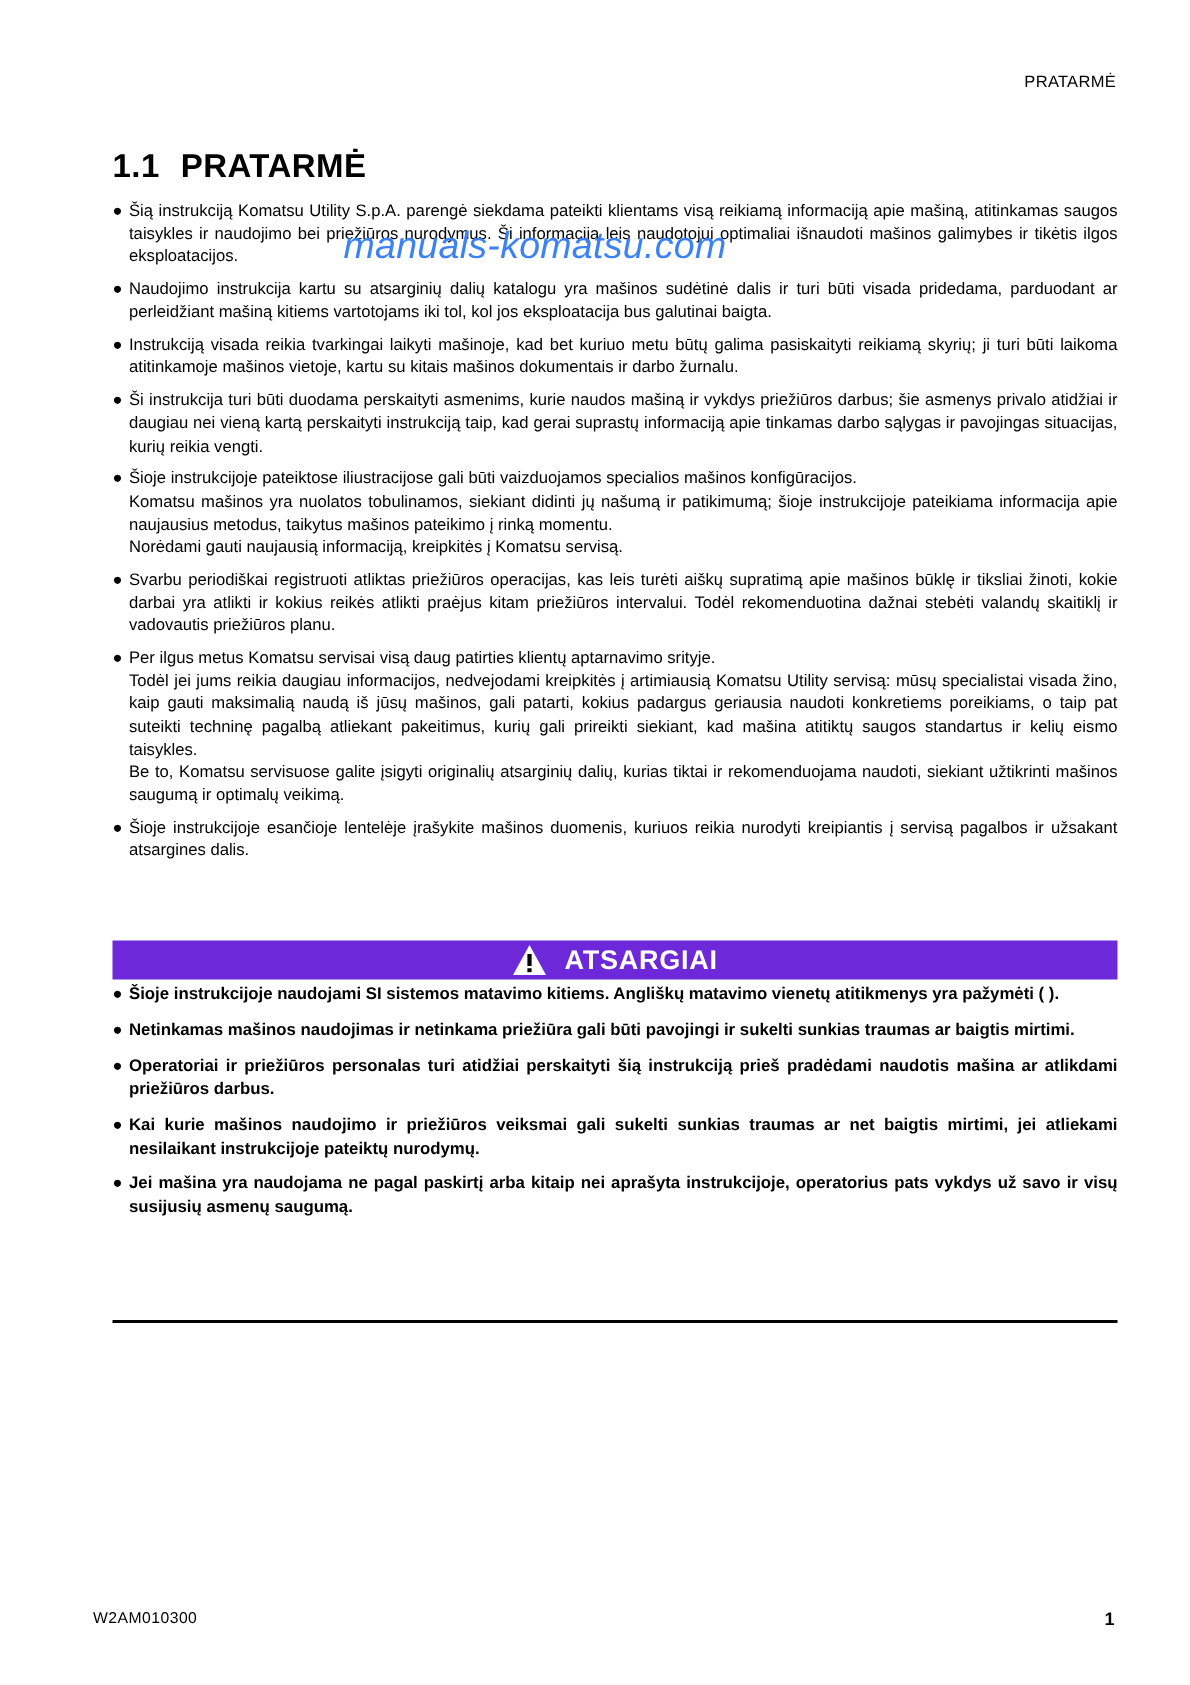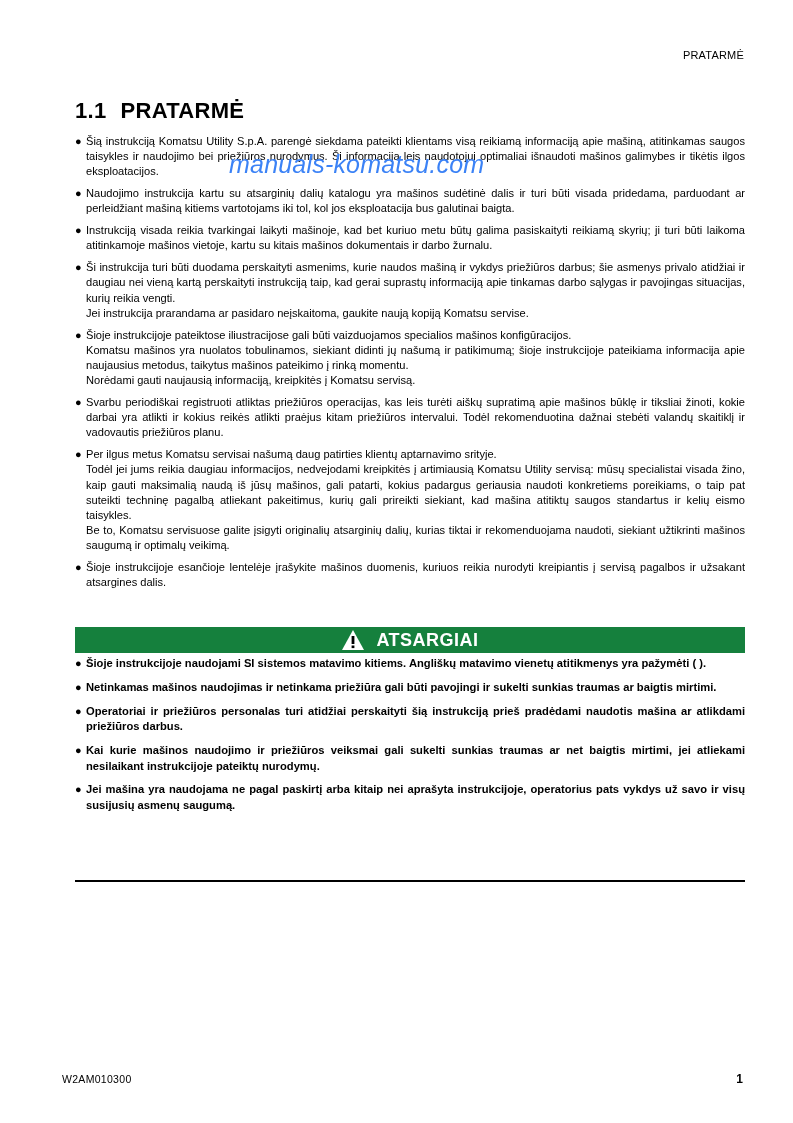--- a/index.html
+++ b/index.html
@@ -29,21 +29,21 @@
   }
   .intro-list li .line { display: block; }
   .watermark {
     position: absolute; left: 229px; top: 150px;
     font-size: 25px; color: #3b82f6; white-space: nowrap; letter-spacing: 0.2px;
     pointer-events: none;
     font-style: italic;
   }
   .warn-banner {
     position: absolute; left: 75px; top: 627px; width: 670px; height: 26px;
-    background: #15803d; color: #fff; display: flex; align-items: center; justify-content: center;
+    background: #6d28d9; color: #fff; display: flex; align-items: center; justify-content: center;
   }
   .warn-banner .warn-icon { width: 24px; height: 22px; margin-right: 11px; }
   .warn-banner .warn-label { font-size: 18px; font-weight: bold; letter-spacing: 0.5px; }
   .warn-list {
     position: absolute; left: 75px; top: 656px; width: 670px;
     list-style: none; margin: 0; padding: 0;
   }
   .warn-list li {
     position: relative; padding-left: 11px; font-size: 11.2px; line-height: 15.6px;
     font-weight: bold; text-align: justify; margin-bottom: 8.2px;
@@ -77,35 +77,34 @@
       <span class="bullet">●</span>
     <span class="line">Naudojimo instrukcija kartu su atsarginių dalių katalogu yra mašinos sudėtinė dalis ir turi būti visada pridedama, parduodant ar perleidžiant mašiną kitiems vartotojams iki tol, kol jos eksploatacija bus galutinai baigta.</span>
     </li>
   <li>
       <span class="bullet">●</span>
     <span class="line">Instrukciją visada reikia tvarkingai laikyti mašinoje, kad bet kuriuo metu būtų galima pasiskaityti reikiamą skyrių; ji turi būti laikoma atitinkamoje mašinos vietoje, kartu su kitais mašinos dokumentais ir darbo žurnalu.</span>
     </li>
   <li>
       <span class="bullet">●</span>
     <span class="line">Ši instrukcija turi būti duodama perskaityti asmenims, kurie naudos mašiną ir vykdys priežiūros darbus; šie asmenys privalo atidžiai ir daugiau nei vieną kartą perskaityti instrukciją taip, kad gerai suprastų informaciją apie tinkamas darbo sąlygas ir pavojingas situacijas, kurių reikia vengti.</span>
-    <span class="line">Jei instrukcija prarandama ar pasidaro neįskaitoma, gaukite naują kopiją Komatsu servise.</span>
     </li>
   <li>
       <span class="bullet">●</span>
     <span class="line">Šioje instrukcijoje pateiktose iliustracijose gali būti vaizduojamos specialios mašinos konfigūracijos.</span>
     <span class="line">Komatsu mašinos yra nuolatos tobulinamos, siekiant didinti jų našumą ir patikimumą; šioje instrukcijoje pateikiama informacija apie naujausius metodus, taikytus mašinos pateikimo į rinką momentu.</span>
     <span class="line">Norėdami gauti naujausią informaciją, kreipkitės į Komatsu servisą.</span>
     </li>
   <li>
       <span class="bullet">●</span>
     <span class="line">Svarbu periodiškai registruoti atliktas priežiūros operacijas, kas leis turėti aiškų supratimą apie mašinos būklę ir tiksliai žinoti, kokie darbai yra atlikti ir kokius reikės atlikti praėjus kitam priežiūros intervalui. Todėl rekomenduotina dažnai stebėti valandų skaitiklį ir vadovautis priežiūros planu.</span>
     </li>
   <li>
       <span class="bullet">●</span>
-    <span class="line">Per ilgus metus Komatsu servisai našumą daug patirties klientų aptarnavimo srityje.</span>
+    <span class="line">Per ilgus metus Komatsu servisai visą daug patirties klientų aptarnavimo srityje.</span>
     <span class="line">Todėl jei jums reikia daugiau informacijos, nedvejodami kreipkitės į artimiausią Komatsu Utility servisą: mūsų specialistai visada žino, kaip gauti maksimalią naudą iš jūsų mašinos, gali patarti, kokius padargus geriausia naudoti konkretiems poreikiams, o taip pat suteikti techninę pagalbą atliekant pakeitimus, kurių gali prireikti siekiant, kad mašina atitiktų saugos standartus ir kelių eismo taisykles.</span>
     <span class="line">Be to, Komatsu servisuose galite įsigyti originalių atsarginių dalių, kurias tiktai ir rekomenduojama naudoti, siekiant užtikrinti mašinos saugumą ir optimalų veikimą.</span>
     </li>
   <li>
       <span class="bullet">●</span>
     <span class="line">Šioje instrukcijoje esančioje lentelėje įrašykite mašinos duomenis, kuriuos reikia nurodyti kreipiantis į servisą pagalbos ir užsakant atsargines dalis.</span>
     </li>
 </ul>
 
 <div class="watermark">manuals-komatsu.com</div>

